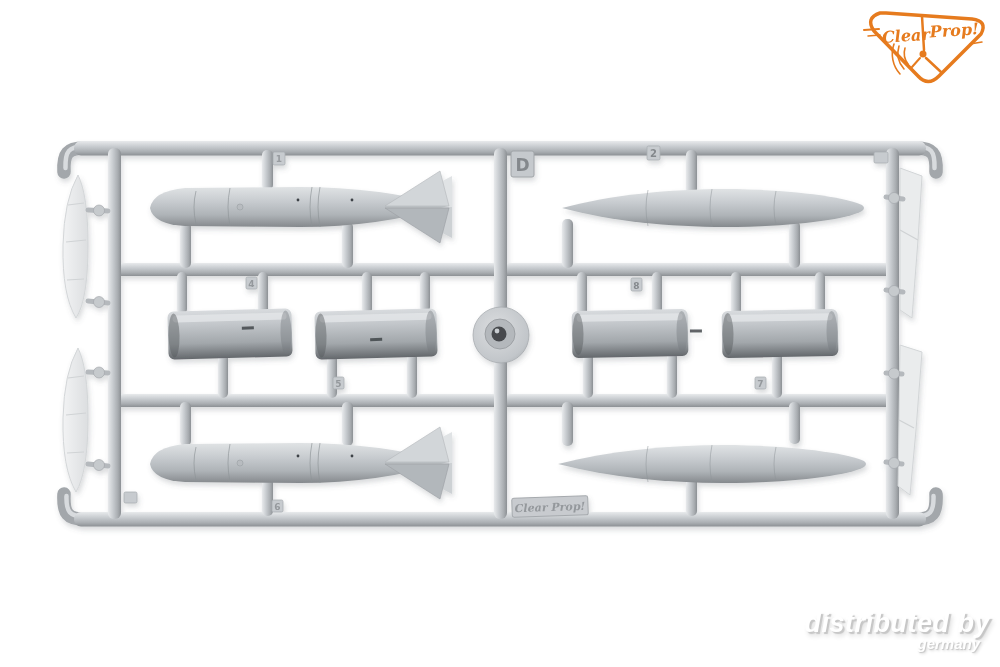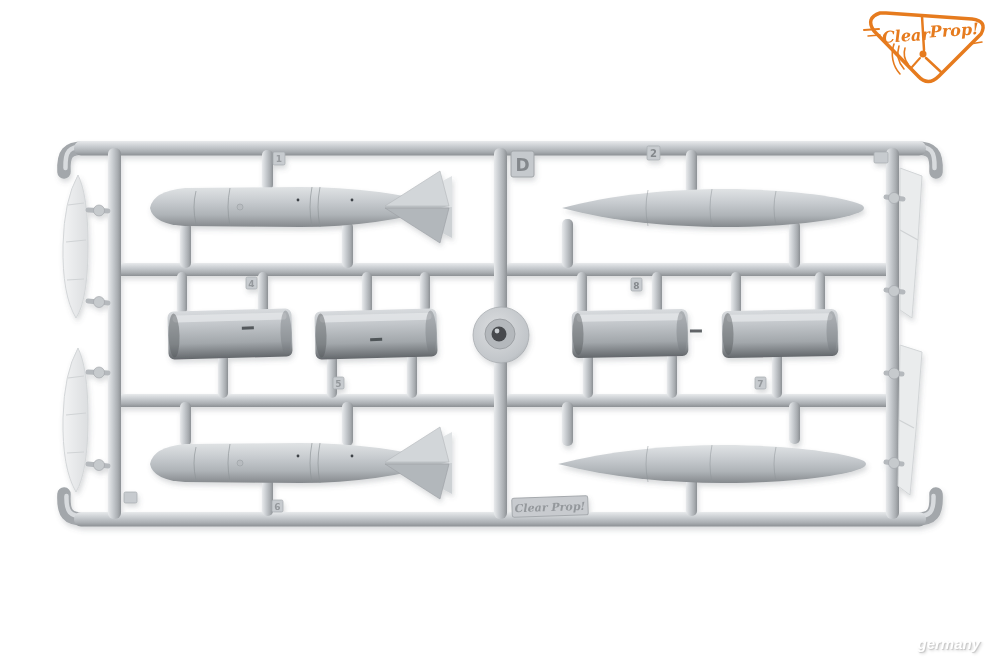--- a/index.html
+++ b/index.html
@@ -265,16 +265,17 @@
     <path d="M 74,54 L 89,68" stroke-width="2.5"></path>
     <path d="M 68,54 L 60,63" stroke-width="2"></path>
     <circle cx="71" cy="50" r="3.5" fill="#e67b1e" stroke="none"></circle>
     <path d="M 56,60 A 18 18 0 0 1 53,44" stroke-width="1.6"></path>
     <path d="M 52,65 A 24 24 0 0 1 47,42" stroke-width="1.6"></path>
     <path d="M 48,70 A 30 30 0 0 1 42,40" stroke-width="1.6"></path>
   </g>
 </svg>
 
 <div class="watermark">
+  <div class="wm1">distributed by</div>
   <div class="wm3">germany</div>
 </div>
 
 </div>
 
 </body></html>

